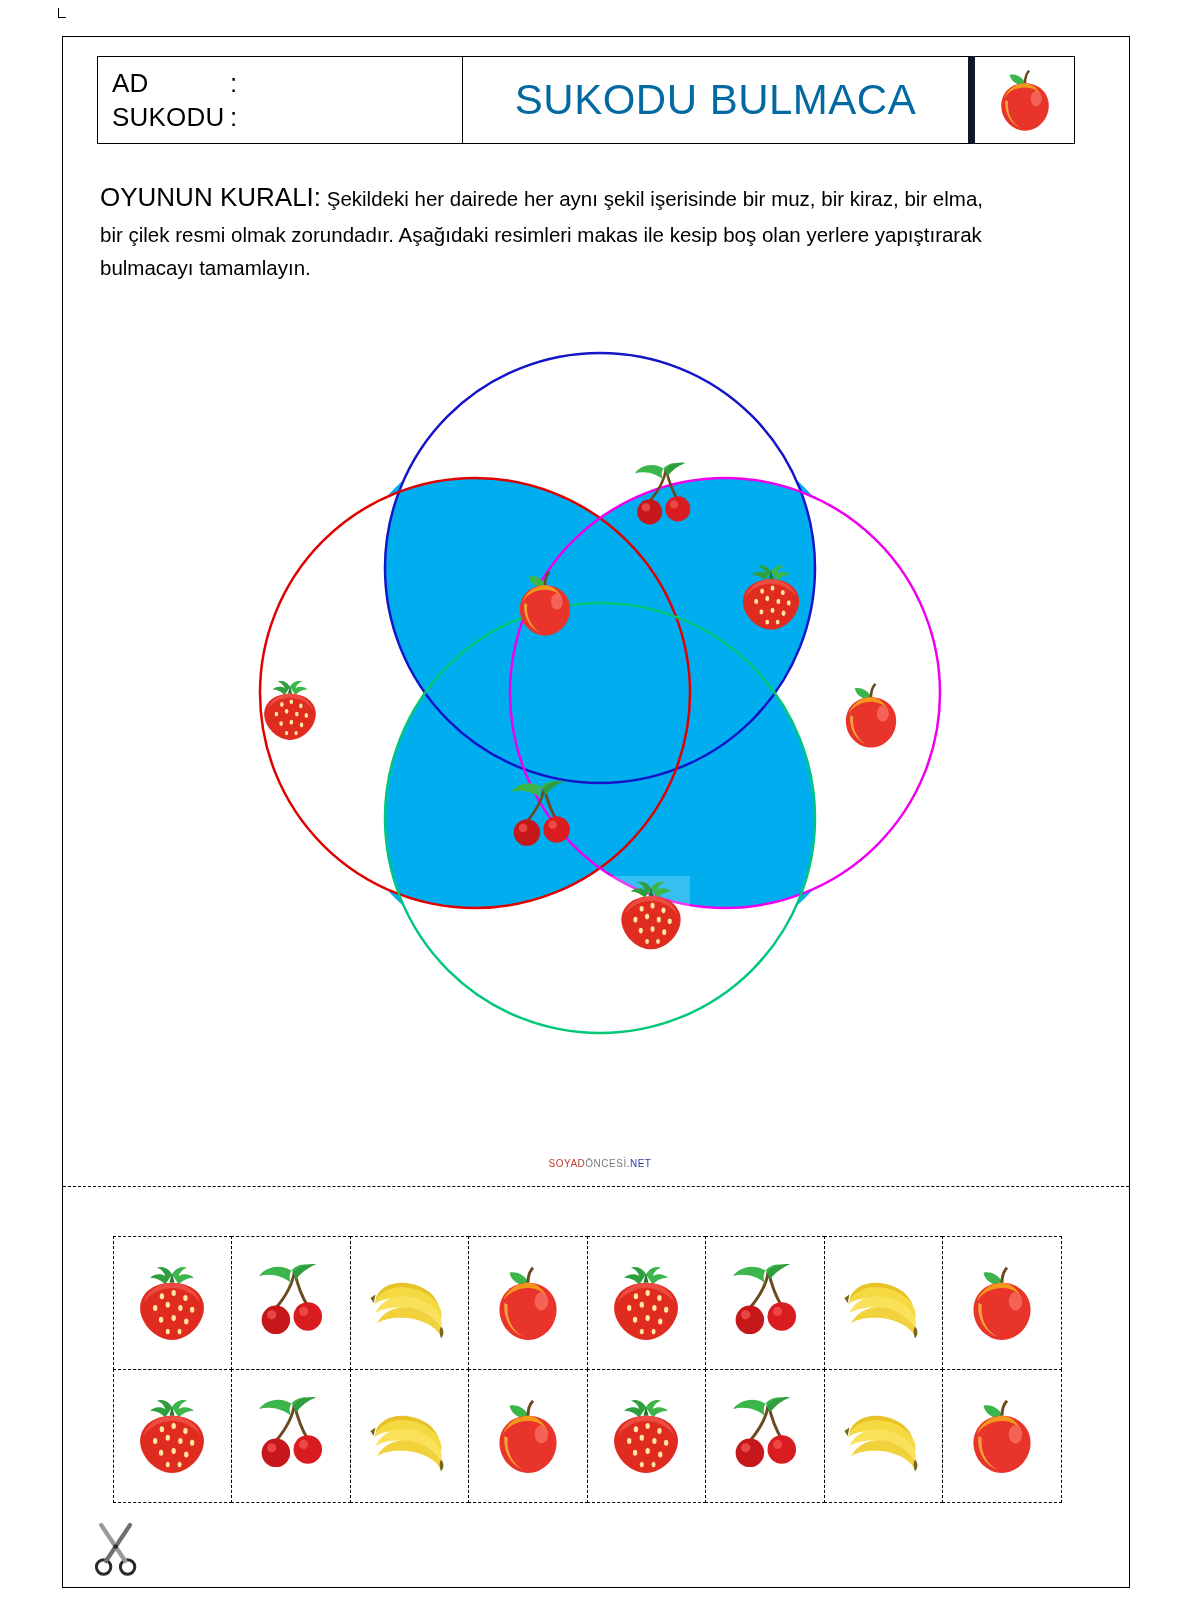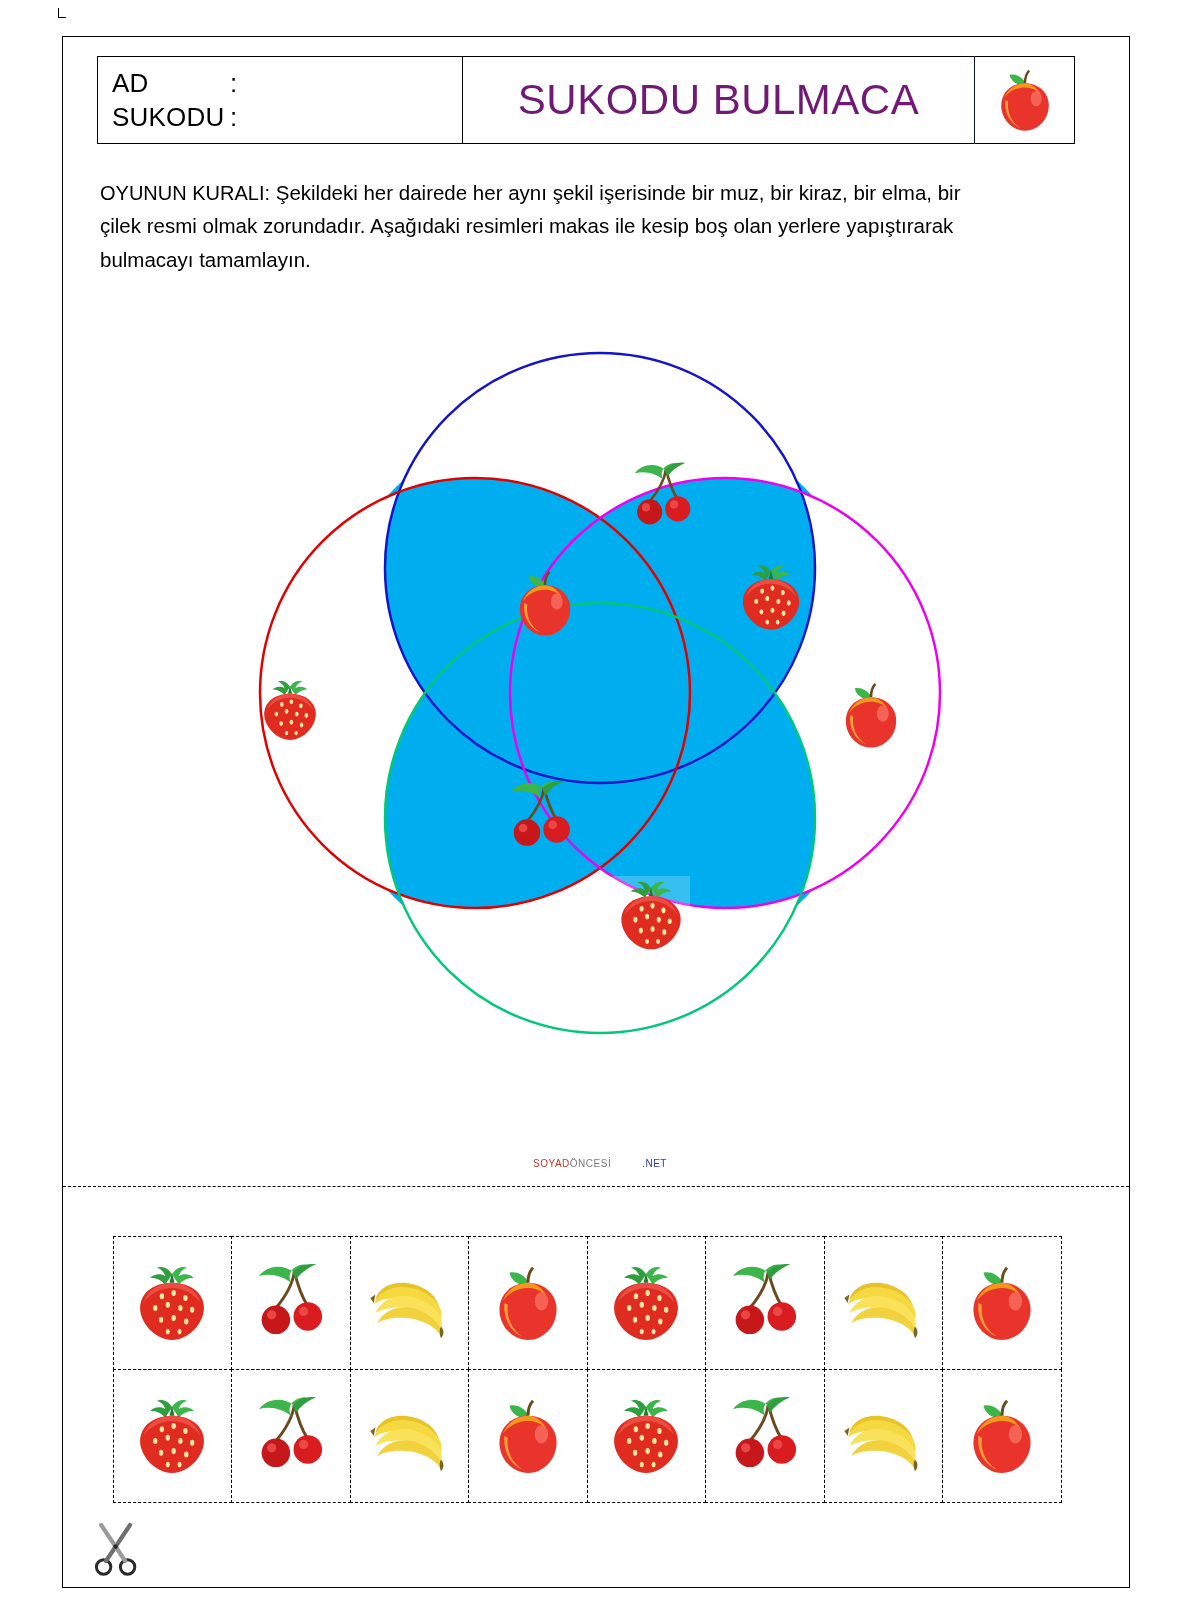--- a/index.html
+++ b/index.html
@@ -67,28 +67,28 @@
   }
   .name-row {
     display: flex;
     white-space: pre;
   }
   .name-label { display: inline-block; min-width: 118px; }
   .title-box {
     flex: 1;
     border-top: 1px solid #000;
     border-bottom: 1px solid #000;
-    border-right: 1px solid #0f172a;
+    border-right: 7px solid #0f172a;
     box-sizing: border-box;
     display: flex;
     align-items: center;
     justify-content: center;
     font-size: 42px;
     letter-spacing: 0.5px;
-    color: #701a75;
+    color: #0369a1;
   }
   .logo-box {
     width: 100px;
     border-top: 1px solid #000;
     border-bottom: 1px solid #000;
     border-right: 1px solid #000;
     box-sizing: border-box;
     display: flex;
     align-items: center;
     justify-content: center;
@@ -98,21 +98,21 @@
   .instructions {
     position: absolute;
     left: 100px;
     top: 168px;
     width: 900px;
     font-size: 20.5px;
     line-height: 1.62;
     color: #000;
   }
   .instructions .rule-label {
-    font-size: 20px;
+    font-size: 26px;
   }
 
   
   .venn {
     position: absolute;
     left: 100px;
     top: 270px;
     width: 1000px;
     height: 900px;
   }
@@ -129,21 +129,21 @@
     left: 0;
     top: 1150px;
     width: 1200px;
     text-align: center;
     font-size: 10px;
     letter-spacing: 0.5px;
     font-family: "Liberation Sans", sans-serif;
   }
   .watermark .w1 { color: #c0392b; }
   .watermark .w2 { color: #7a7a7a; }
-  .watermark .w3 { color: #2c3e9e; padding-left: 31px; }
+  .watermark .w3 { color: #2c3e9e; }
 
   
   .cutline {
     position: absolute;
     left: 63px;
     top: 1178px;
     width: 1066px;
     height: 0;
     border-top: 1px dashed #000;
   }

